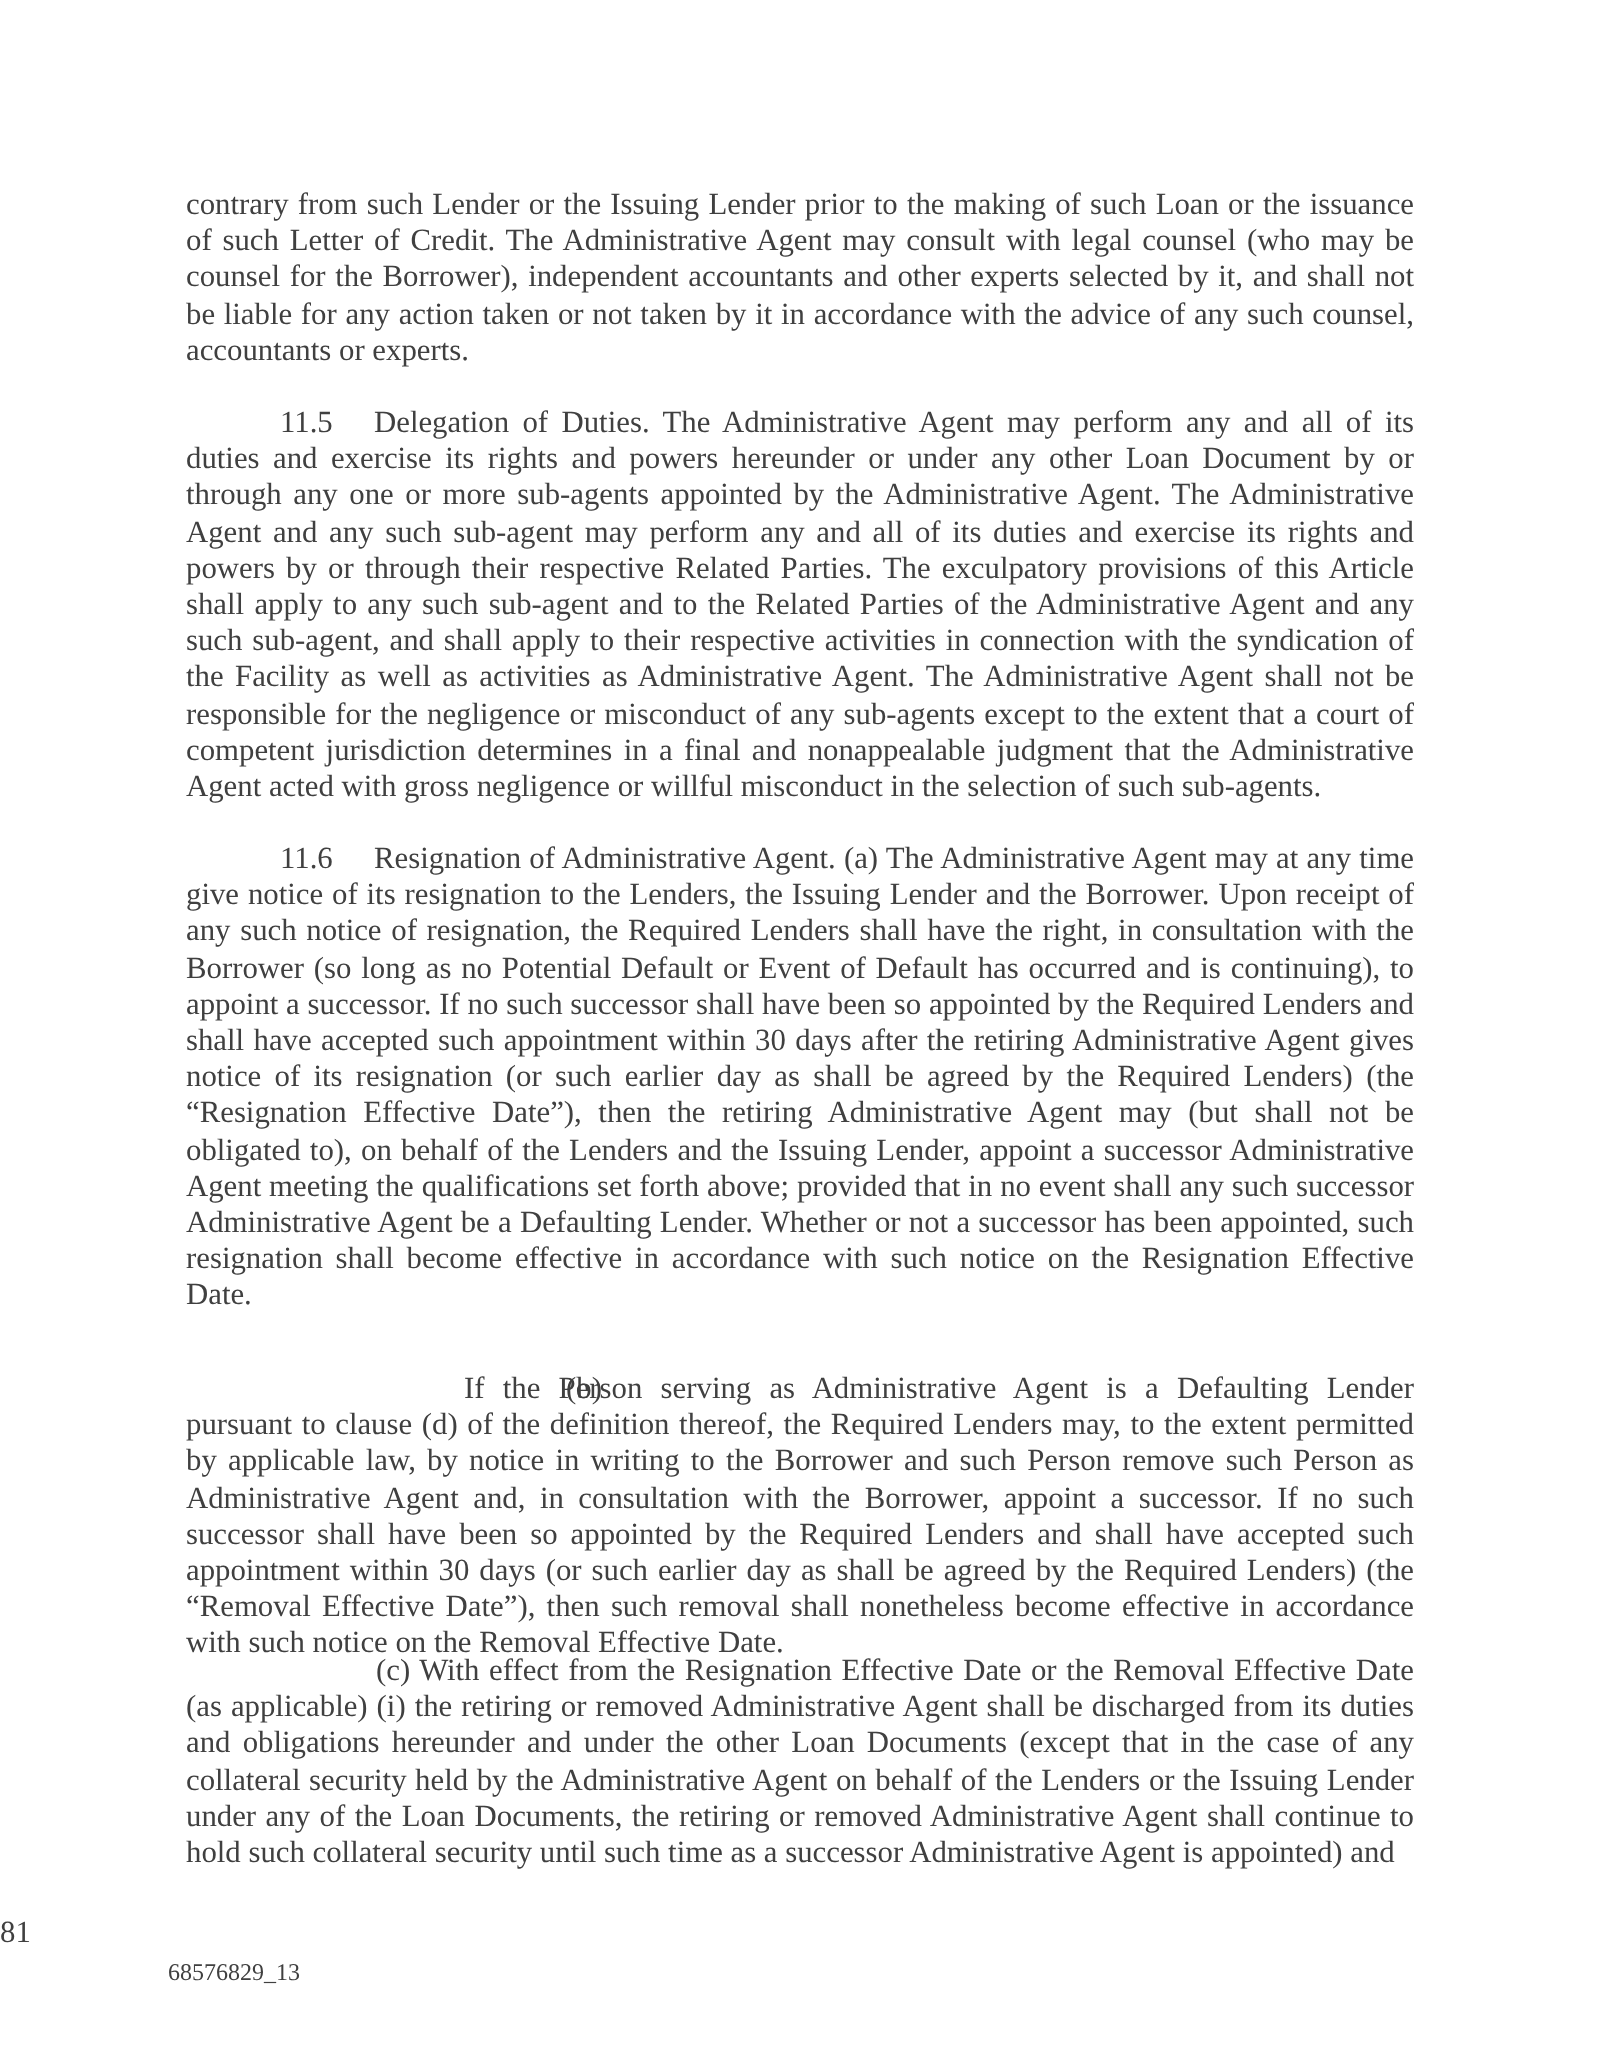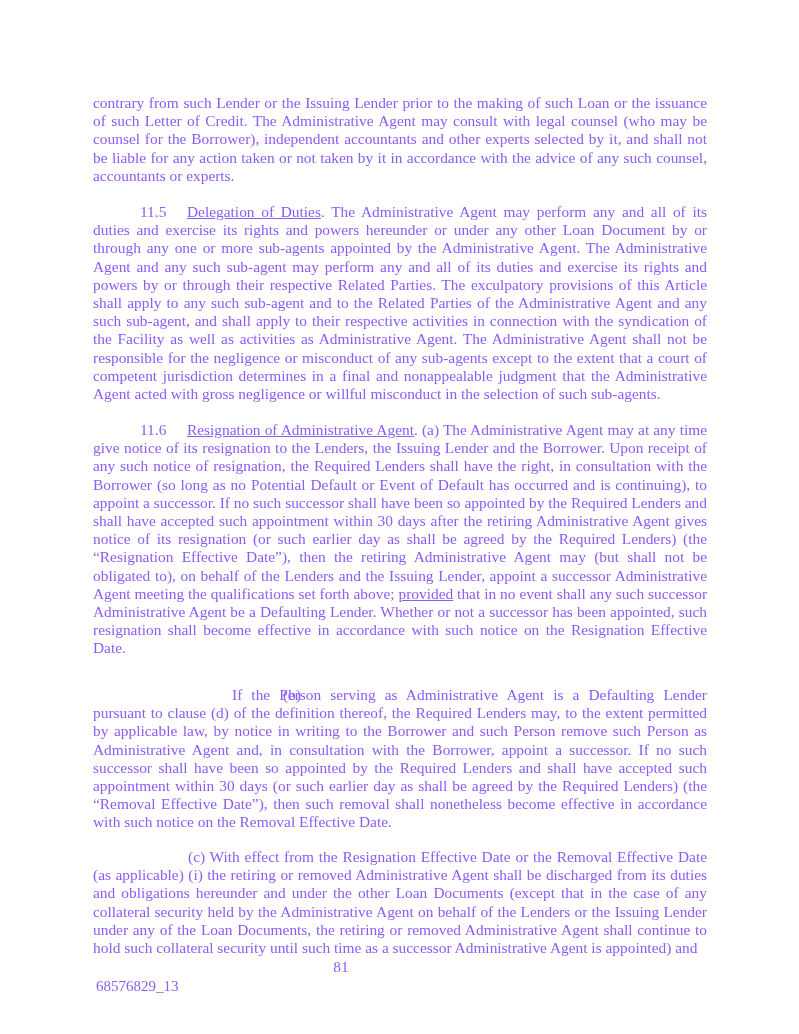--- a/index.html
+++ b/index.html
@@ -1,34 +1,34 @@
 <!DOCTYPE html>
 <html><head>
 <meta charset="utf-8">
 <style>
   html, body { margin: 0; padding: 0; background: #ffffff; }
   body { width: 799px; height: 1034px; position: relative; overflow: hidden; }
   .page {
     position: absolute; left: 0; top: 0; width: 799px; height: 1034px; background: #fff;
-    font-family: "Liberation Serif", serif; color: #8b5cf6; font-size: 15.4px; line-height: 18.2px;
+    font-family: "Liberation Serif", serif; color: #404040; font-size: 15.4px; line-height: 18.2px;
   }
   .body-text { position: absolute; left: 93px; width: 614px; text-align: justify; }
   .para { margin: 0; }
   .ind1 { text-indent: 47px; }
   .ind2 { text-indent: 95px; margin-top: 21px; }
   .secnum { display: inline-block; width: 47px; text-indent: 0; }
-  .u { text-decoration: underline; }
+  .u { }
   .b { font-weight: normal; }
   .p0 { top: 94px; }
   .p1 { top: 203px; }
   .p2 { top: 421px; }
   .p3 { top: 665px; }
-  .p4 { top: 827px; }
-  .pnum { position: absolute; top: 958px; left: 0; width: 682px; text-align: center; font-size: 15.4px; }
-  .docid { position: absolute; top: 977px; left: 96px; font-size: 15px; }
+  .p4 { top: 806px; }
+  .pnum { position: absolute; top: 958px; left: 0; width: 682px; font-size: 15.4px; }
+  .docid { position: absolute; top: 977px; left: 84px; font-size: 12px; }
 </style>
 </head>
 <body>
 
 <div class="page">
 
   <div class="body-text p0">
     <p class="para">contrary from such Lender or the Issuing Lender prior to the making of such Loan or the issuance of such Letter of Credit.  The Administrative Agent may consult with legal counsel (who may be counsel for the Borrower), independent accountants and other experts selected by it, and shall not be liable for any action taken or not taken by it in accordance with the advice of any such counsel, accountants or experts.</p>
   </div>
 

